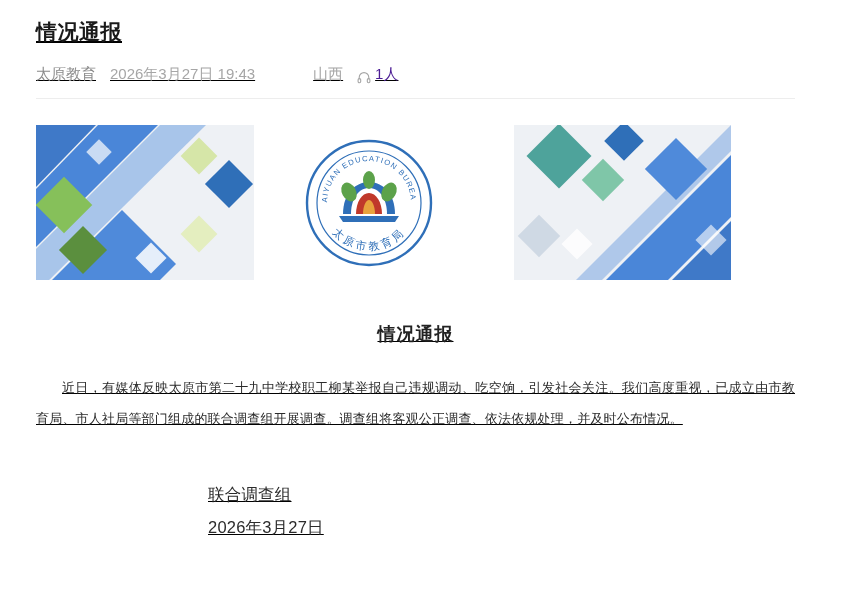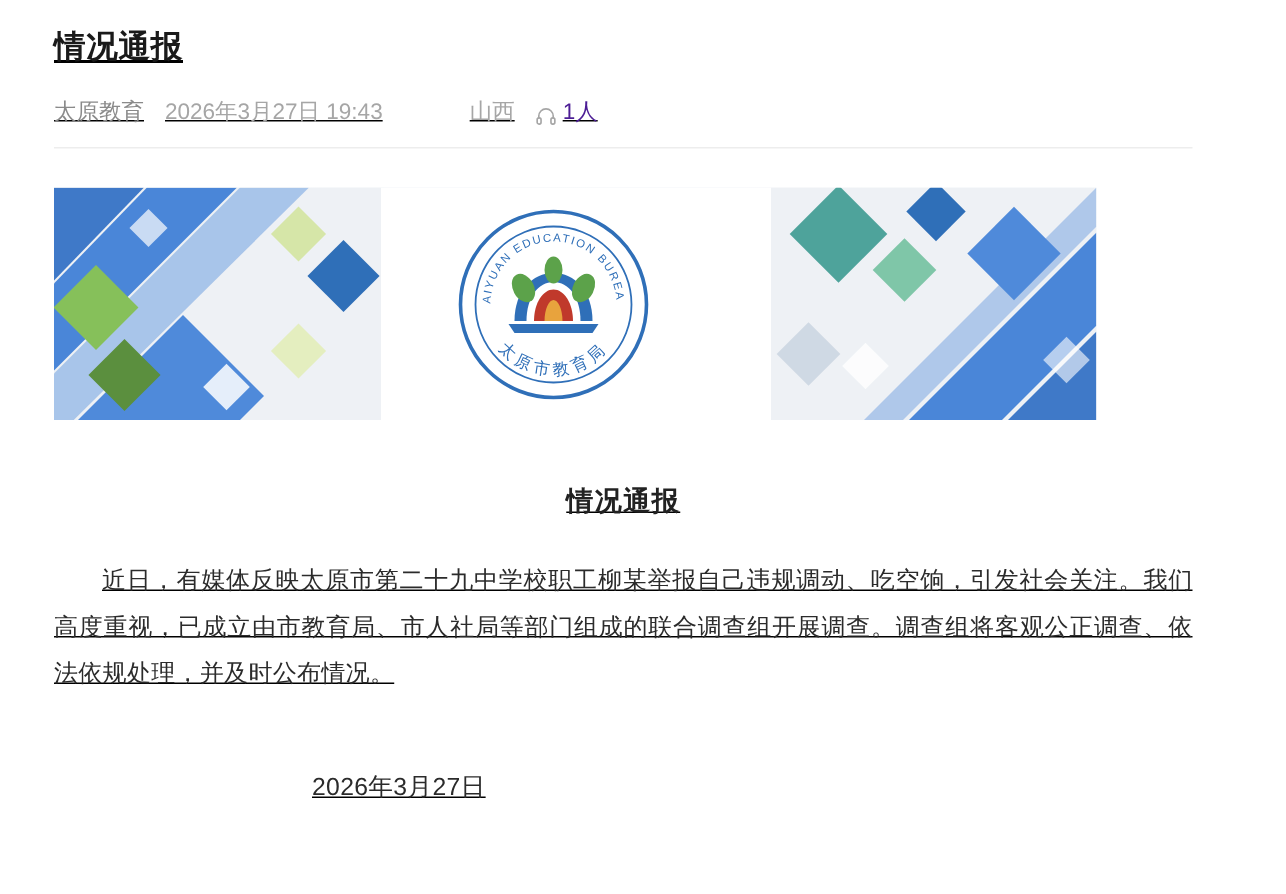--- a/index.html
+++ b/index.html
@@ -75,21 +75,21 @@
   
   .doc-title {
     text-align: center;
     font-size: 18px;
     font-weight: bold;
     color: #222;
     margin: 42px 0 26px 0;
     letter-spacing: 1px;
   }
   .para {
-    font-size: 16px;
+    font-size: 13px;
     color: #2b2b2b;
     line-height: 31px;
     text-indent: 2em;
     margin: 0 0 4px 0;
     text-align: justify;
     letter-spacing: 0.2px;
   }
   .sign {
     margin-top: 44px;
     padding-left: 172px;
@@ -180,17 +180,18 @@
         <rect x="52" y="108" width="22" height="22" transform="rotate(45 63 119)" fill="#ffffff" opacity="0.8"></rect>
         <rect x="186" y="104" width="22" height="22" transform="rotate(45 197 115)" fill="#ffffff" opacity="0.6"></rect>
       </svg>
     </div>
 
     <div class="doc-title">情况通报</div>
 
     <p class="para">近日，有媒体反映太原市第二十九中学校职工柳某举报自己违规调动、吃空饷，引发社会关注。我们高度重视，已成立由市教育局、市人社局等部门组成的联合调查组开展调查。调查组将客观公正调查、依法依规处理，并及时公布情况。</p>
 
     <div class="sign">
+      <div>联合调查组</div>
       <div>2026年3月27日</div>
     </div>
 
   </div>
 </div>
 
 </body></html>

